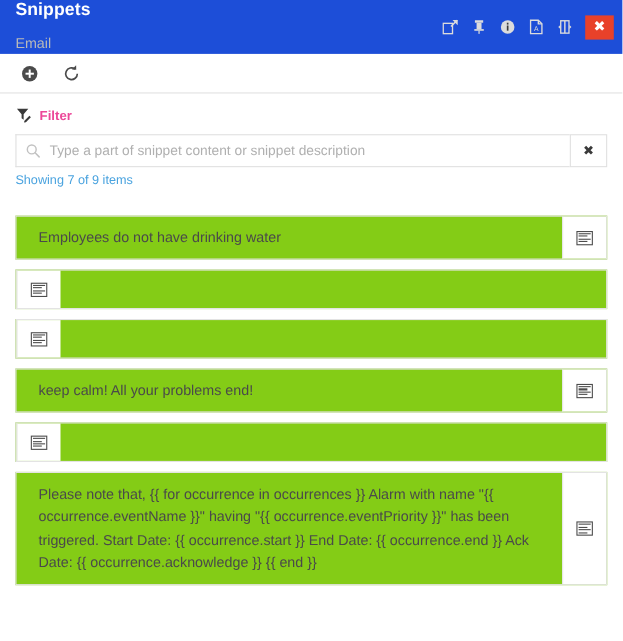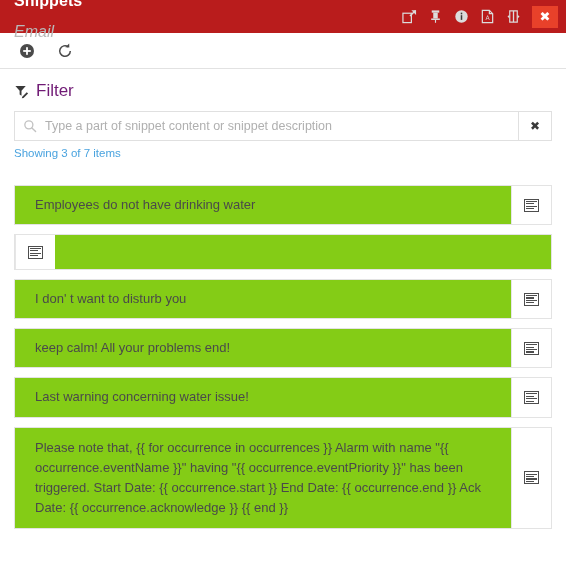--- a/index.html
+++ b/index.html
@@ -7,39 +7,38 @@
     margin: 0; padding: 0;
     width: 566px; height: 583px;
     background: #ffffff;
     font-family: "Liberation Sans", sans-serif;
     overflow: hidden;
   }
 
   
   .titlebar {
     position: relative;
-    height: 33px;
-    background: #b91c1c;
+    height: 49px;
+    background: #1d4ed8;
     display: flex;
     align-items: center;
     justify-content: space-between;
     padding: 0 0 0 14px;
   }
   .title-block { display: flex; flex-direction: column; justify-content: center; line-height: 1.05; }
   .title-main {
     color: #ffffff;
     font-size: 16px;
     font-weight: bold;
     letter-spacing: 0.1px;
   }
   .title-sub {
     color: #b9b9b9;
-    font-size: 16px;
+    font-size: 13px;
     margin-top: 14px;
-    font-style: italic;
   }
   .title-actions {
     display: flex;
     align-items: center;
     height: 100%;
     gap: 0px;
   }
   .tb-btn {
     width: 26px; height: 45px;
     display: flex; align-items: center; justify-content: center;
@@ -79,22 +78,23 @@
 
   
   .filter-wrap { padding: 12px 14px 0 14px; }
   .filter-head {
     display: flex;
     align-items: center;
     gap: 7px;
     margin-bottom: 10px;
   }
   .filter-label {
-    font-size: 17px;
-    color: #701a75;
+    font-size: 12px;
+    color: #ec4899;
+    font-weight: bold;
   }
   .search-row {
     display: flex;
     align-items: stretch;
     height: 30px;
     justify-content: center;
   }
   .search-box {
     flex: 1;
     border: 1px solid #e0e0e0;
@@ -267,21 +267,21 @@
         <circle cx="6.7" cy="6.7" r="4.6" fill="none" stroke="#c2c2c2" stroke-width="1.5"></circle>
         <path d="M10.2 10.2 L14.4 14.4" stroke="#c2c2c2" stroke-width="1.6" stroke-linecap="round"></path>
       </svg>
       <input type="text" value="" placeholder="Type a part of snippet content or snippet description" style="">
     </div>
     <div class="clear-btn">
       <span>✖</span>
     </div>
   </div>
 
-  <div class="showing">Showing 3 of 7 items</div>
+  <div class="showing">Showing 7 of 9 items</div>
 </div>
 
 <div class="list">
 
   <div class="snippet-row">
     <div class="snippet-text">Employees do not have drinking water</div>
     <div class="snippet-action">
       <span class="list-icon-box">
           <i class="w1"></i>
           <i class="w2"></i>
@@ -296,21 +296,20 @@
       <span class="list-icon-box">
           <i class="w1"></i>
           <i class="w2"></i>
           <i class="w1"></i>
           <i class="w2"></i>
         </span>
     </div>
   </div>
 
   <div class="snippet-row">
-    <div class="snippet-text">I don' t want to disturb you</div>
     <div class="snippet-action">
       <span class="list-icon-box">
           <i class="w1"></i>
           <i class="w2"></i>
           <i class="w1"></i>
           <i class="w2"></i>
         </span>
     </div>
   </div>
 
@@ -320,21 +319,20 @@
       <span class="list-icon-box">
           <i class="w1"></i>
           <i class="w2"></i>
           <i class="w1"></i>
           <i class="w2"></i>
         </span>
     </div>
   </div>
 
   <div class="snippet-row">
-    <div class="snippet-text">Last warning concerning water issue!</div>
     <div class="snippet-action">
       <span class="list-icon-box">
           <i class="w1"></i>
           <i class="w2"></i>
           <i class="w1"></i>
           <i class="w2"></i>
         </span>
     </div>
   </div>
 

